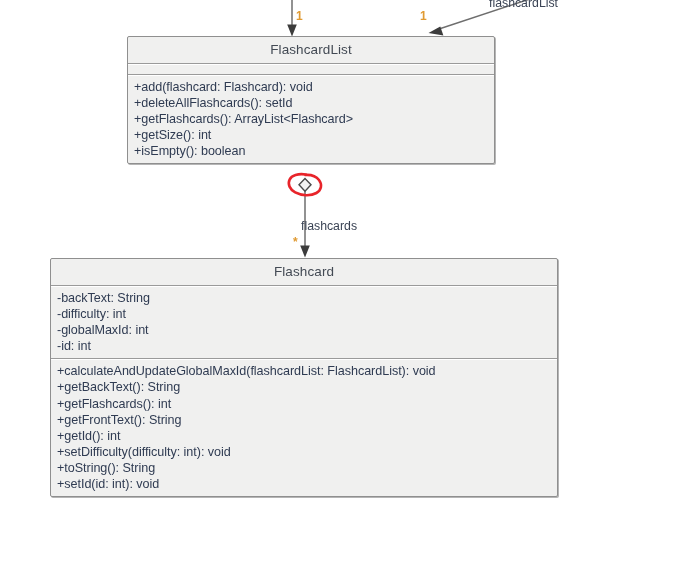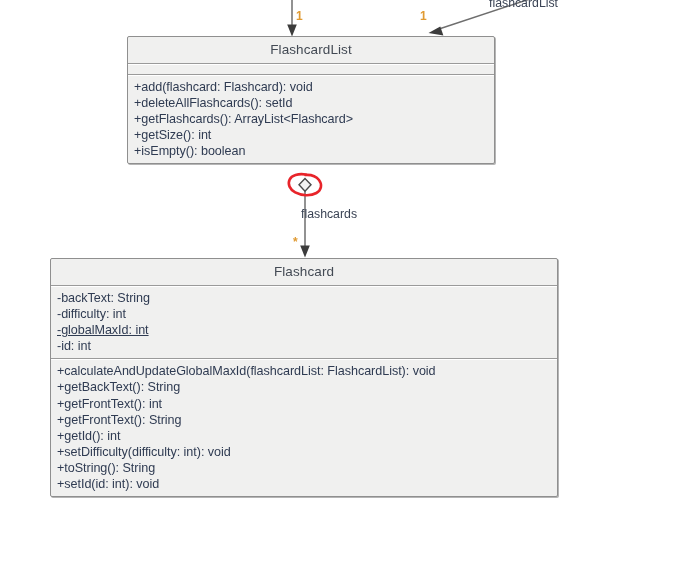--- a/index.html
+++ b/index.html
@@ -52,21 +52,20 @@
     padding: 0;
   }
   .uml-member {
     color: #2f3b52;
     font-size: 12.6px;
     line-height: 16.1px;
     white-space: nowrap;
     letter-spacing: -0.05px;
   }
   .uml-member.static {
-    text-decoration: underline;
   }
 
   
   #wires {
     position: absolute;
     left: 0;
     top: 0;
     width: 677px;
     height: 569px;
     overflow: visible;
@@ -127,21 +126,21 @@
                C316.0,176.1 310.6,174.6 305.2,175.0" fill="none" stroke="#e8242a" stroke-width="2.6" stroke-linecap="round" stroke-linejoin="round"></path>
     </g>
   </svg>
 
   <div class="edge-label role" style="left:489px; top:-3px;">flashcardList</div>
 
   <div class="edge-label mult" style="left:296px; top:10px;">1</div>
 
   <div class="edge-label mult" style="left:420px; top:10px;">1</div>
 
-  <div class="edge-label role" style="left:301px; top:208px;">flashcards</div>
+  <div class="edge-label role" style="left:301px; top:220px;">flashcards</div>
 
   <div class="edge-label mult" style="left:293px; top:236px;">*</div>
 
   <div class="uml-class" id="cls-flashcardlist" style="left:127px; top:36px; width:368px;">
     <div class="uml-header">FlashcardList</div>
     <div class="uml-sep"></div>
     <div class="uml-compartment empty"></div>
     <div class="uml-sep"></div>
     <div class="uml-compartment" id="fl-methods">
         <div class="uml-member">+add(flashcard: Flashcard): void</div>
@@ -158,21 +157,21 @@
     <div class="uml-compartment" id="fc-attrs">
         <div class="uml-member">-backText: String</div>
         <div class="uml-member">-difficulty: int</div>
         <div class="uml-member static">-globalMaxId: int</div>
         <div class="uml-member">-id: int</div>
       </div>
     <div class="uml-sep"></div>
     <div class="uml-compartment" id="fc-methods">
         <div class="uml-member">+calculateAndUpdateGlobalMaxId(flashcardList: FlashcardList): void</div>
         <div class="uml-member">+getBackText(): String</div>
-        <div class="uml-member">+getFrontText(): int</div>
+        <div class="uml-member">+getFlashcards(): int</div>
         <div class="uml-member">+getFrontText(): String</div>
         <div class="uml-member">+getId(): int</div>
         <div class="uml-member">+setDifficulty(difficulty: int): void</div>
         <div class="uml-member">+toString(): String</div>
         <div class="uml-member">+setId(id: int): void</div>
       </div>
   </div>
 
 </div>
 

